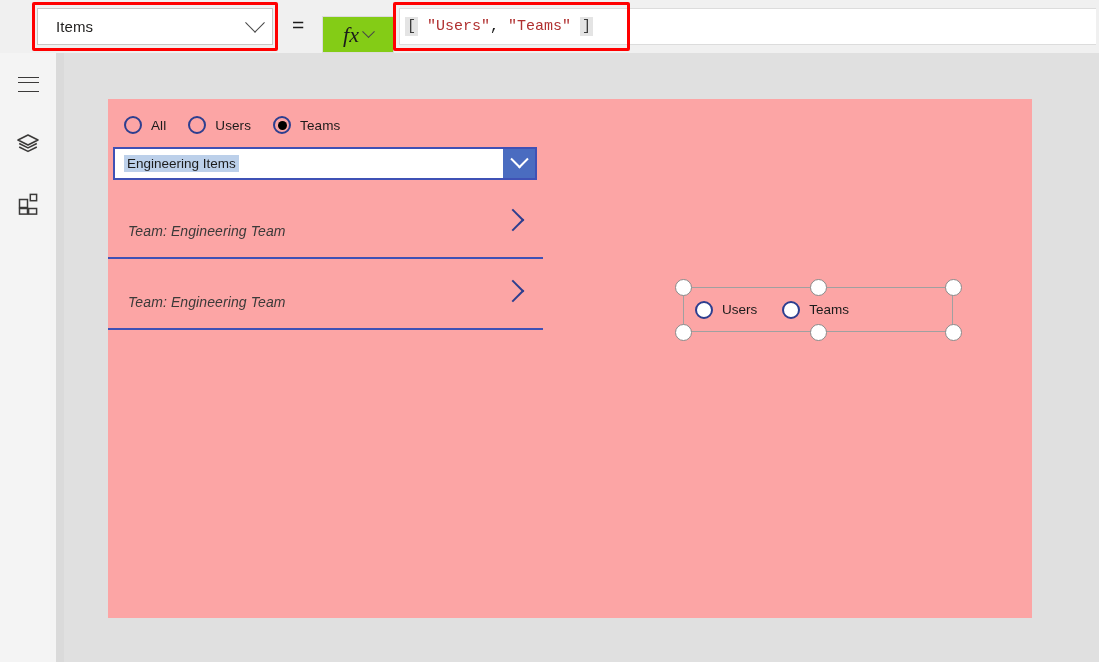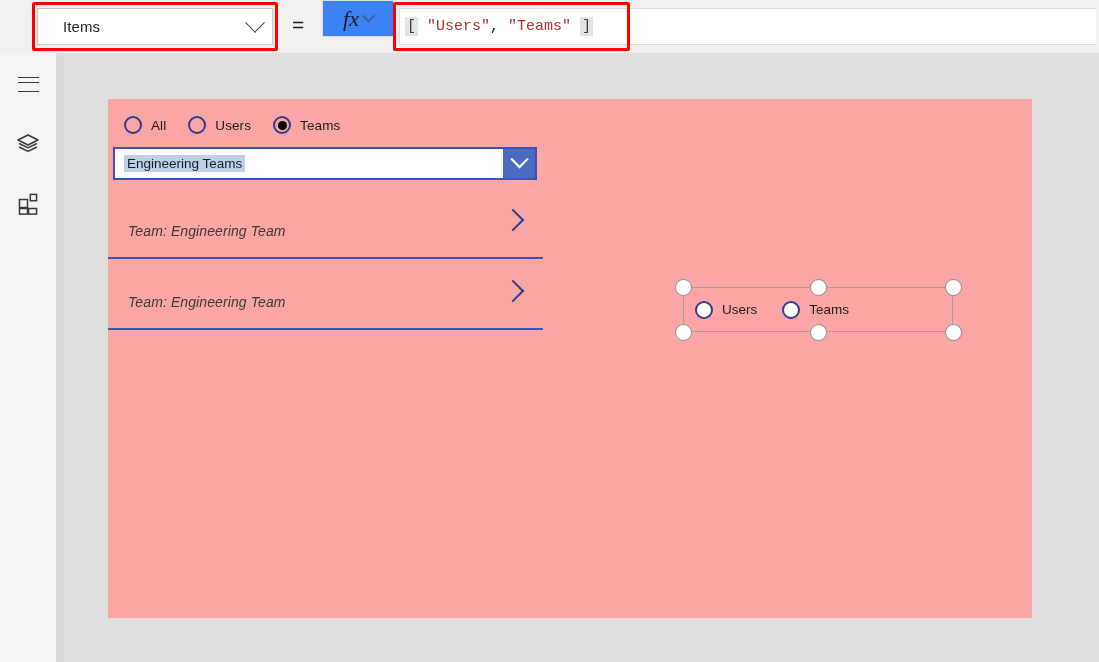--- a/index.html
+++ b/index.html
@@ -26,21 +26,21 @@
   }
   #property-select {
     position: absolute;
     left: 37px; top: 8px;
     width: 236px; height: 37px;
     background: #ffffff;
     border: 1px solid #c8c6c4;
     box-sizing: border-box;
     display: flex;
     align-items: center;
-    padding: 0 10px 0 25px;
+    padding: 0 10px 0 18px;
     cursor: pointer;
   }
   #property-select .label {
     flex: 1;
     font-size: 15px;
     color: #201f1e;
     letter-spacing: .1px;
   }
   .chev-down {
     width: 13px; height: 13px;
@@ -51,23 +51,23 @@
   }
   #equals-sign {
     position: absolute;
     left: 292px; top: 13px;
     font-size: 21px;
     color: #1b1b1b;
     font-family: "Liberation Sans", sans-serif;
   }
   #fx-button {
     position: absolute;
-    left: 322px; top: 0;
+    left: 322px; top: 16px;
     width: 72px; height: 37px;
-    background: #3b82f6;
+    background: #84cc16;
     border: 1px solid #dcdcdc;
     box-sizing: border-box;
     display: flex;
     align-items: center;
     justify-content: center;
     gap: 5px;
     cursor: pointer;
   }
   #fx-button .fx {
     font-family: "Liberation Serif", serif;
@@ -404,21 +404,21 @@
       <span class="radio-label">Users</span>
     </div>
 
     <div class="radio-item">
       <span class="radio-circle checked"></span>
       <span class="radio-label">Teams</span>
     </div>
   </div>
 
   <div id="app-dropdown">
-    <span class="sel-text">Engineering Teams</span>
+    <span class="sel-text">Engineering Items</span>
     <span class="dd-button">
       <span class="chev"></span>
     </span>
   </div>
 
   <div id="app-gallery">
 
     <div class="gallery-item">
       <div class="gi-sub">Team: Engineering Team</div>
       <span class="gi-chevron"></span>

